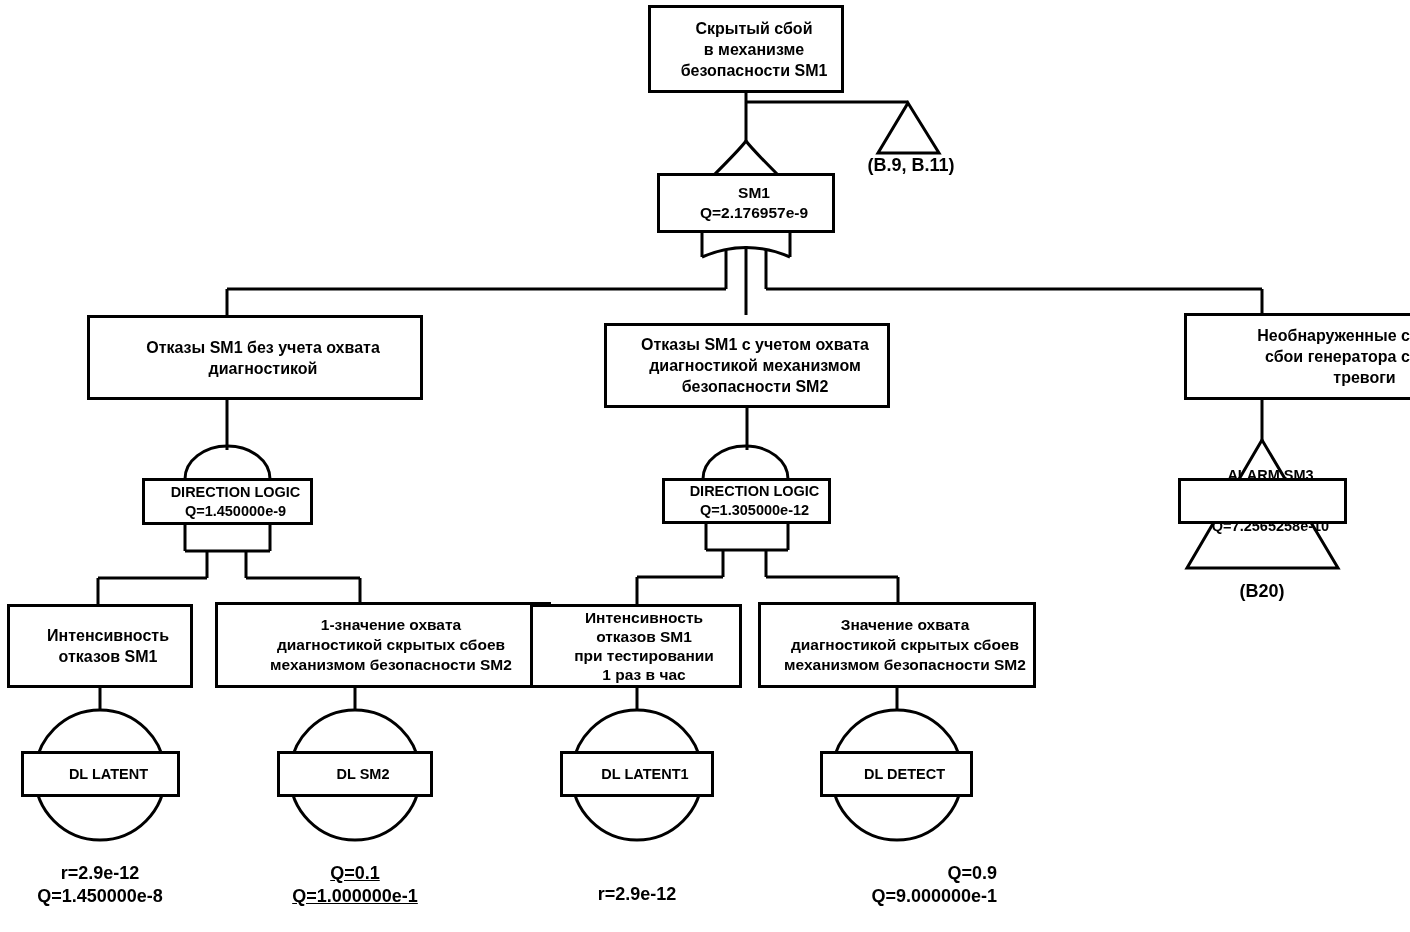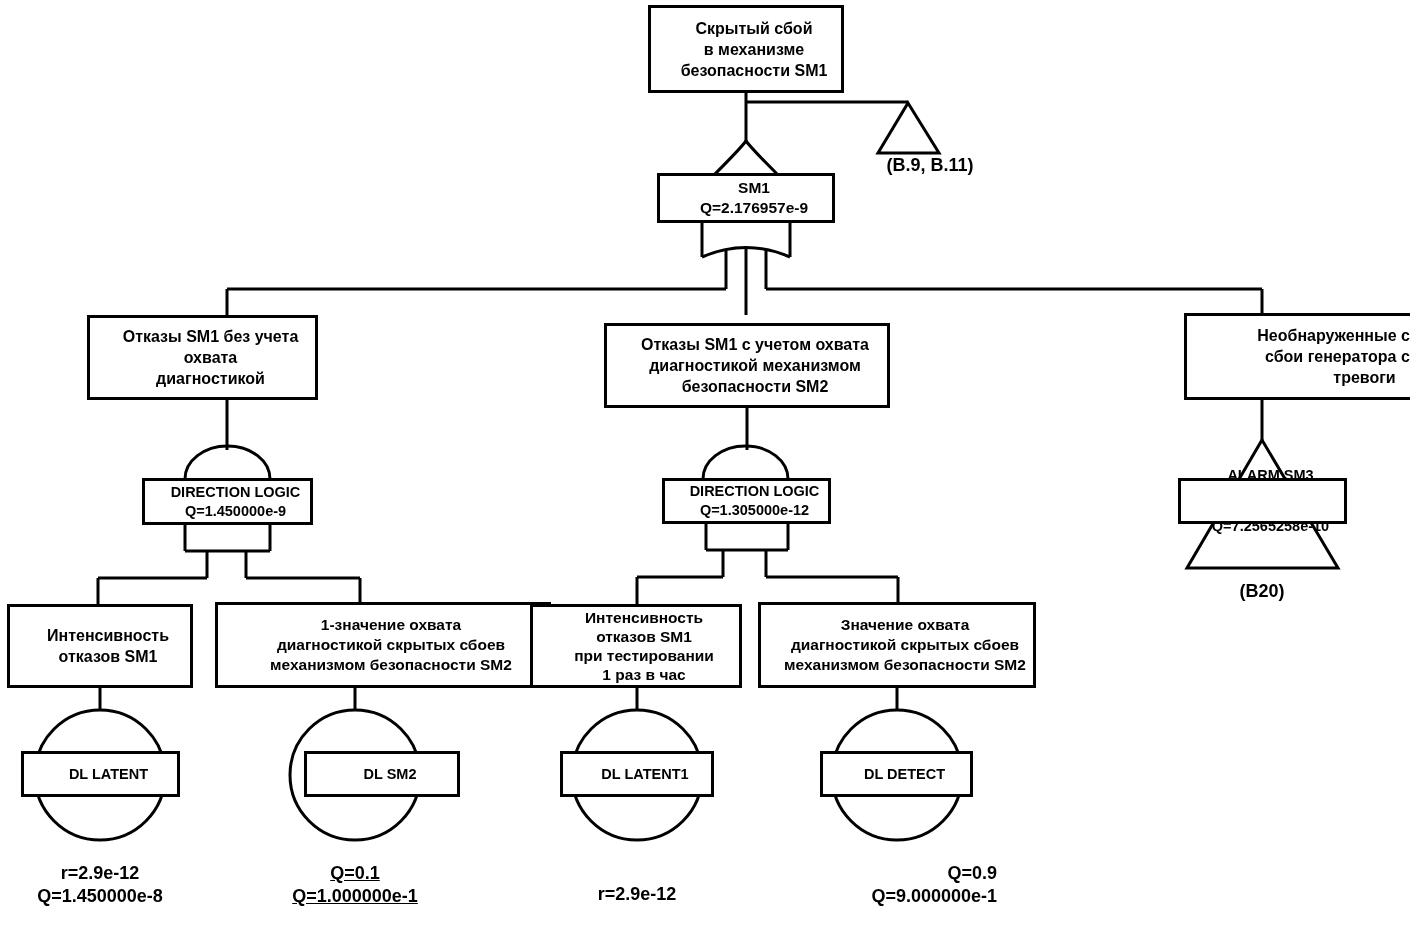--- a/index.html
+++ b/index.html
@@ -66,28 +66,28 @@
       <circle fill="#fff" cx="355" cy="775" r="65"></circle>
       <circle fill="#fff" cx="637" cy="775" r="65"></circle>
       <circle fill="#fff" cx="897" cy="775" r="65"></circle>
     </g>
   </svg>
 
   <div class="node f16" style="left:648px; top:5px; width:196px; height:88px;">Скрытый сбой
 в механизме
 безопасности SM1</div>
 
-  <div class="txt ref" style="left:860px; top:154px; width:140px;">(В.9, В.11)</div>
+  <div class="txt ref" style="left:841px; top:154px; width:140px;">(В.9, В.11)</div>
 
-  <div class="node f15" style="left:657px; top:173px; width:178px; height:50px;">
+  <div class="node f15" style="left:657px; top:173px; width:178px; height:60px;">
     <div>SM1</div>
     <div>Q=2.176957e-9</div>
   </div>
 
-  <div class="node f16" style="left:87px; top:315px; width:231px; height:85px;">Отказы SM1 без учета охвата
+  <div class="node f16" style="left:87px; top:315px; width:336px; height:85px;">Отказы SM1 без учета охвата
 диагностикой</div>
   <div class="node f16" style="left:604px; top:315px; width:286px; height:85px;margin-top:8px;">Отказы SM1 с учетом охвата
 диагностикой механизмом
 безопасности SM2</div>
   <div class="node f16" style="left:1184px; top:313px; width:345px; height:87px;">Необнаруженные скрытые
 сбои генератора сигнала
 тревоги</div>
 
   <div class="node f14" style="left:142px; top:478px; width:171px; height:47px;">
     <div>DIRECTION LOGIC</div>
@@ -111,21 +111,21 @@
 механизмом безопасности SM2</div>
   <div class="node f15t" style="left:530px; top:604px; width:212px; height:84px;">Интенсивность
 отказов SM1
 при тестировании
 1 раз в час</div>
   <div class="node f15" style="left:758px; top:602px; width:278px; height:86px;">Значение охвата
 диагностикой скрытых сбоев
 механизмом безопасности SM2</div>
 
   <div class="node f14" style="left:21px; top:751px; width:159px; height:46px;">DL LATENT</div>
-  <div class="node f14" style="left:277px; top:751px; width:156px; height:46px;margin-left:27px;">DL SM2</div>
+  <div class="node f14" style="left:277px; top:751px; width:156px; height:46px;">DL SM2</div>
   <div class="node f14" style="left:560px; top:751px; width:154px; height:46px;">DL LATENT1</div>
   <div class="node f14" style="left:820px; top:751px; width:153px; height:46px;">DL DETECT</div>
 
   <div class="txt stats" style="left:0px; top:862px; width:200px;">r=2.9e-12
 Q=1.450000e-8</div>
   <div class="txt stats" style="left:255px; top:862px; width:200px;text-decoration:underline;">Q=0.1
 Q=1.000000e-1</div>
   <div class="txt stats" style="left:537px; top:860px; width:200px;">
     <div>r=2.9e-12</div>
     <div><i>tau</i><span>=1</span></div>

